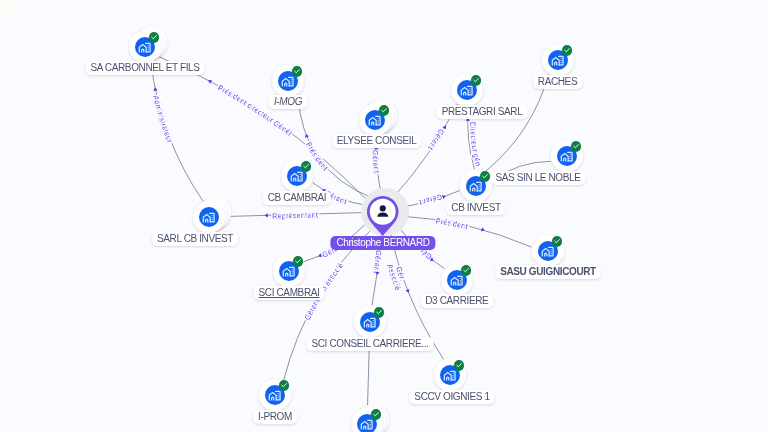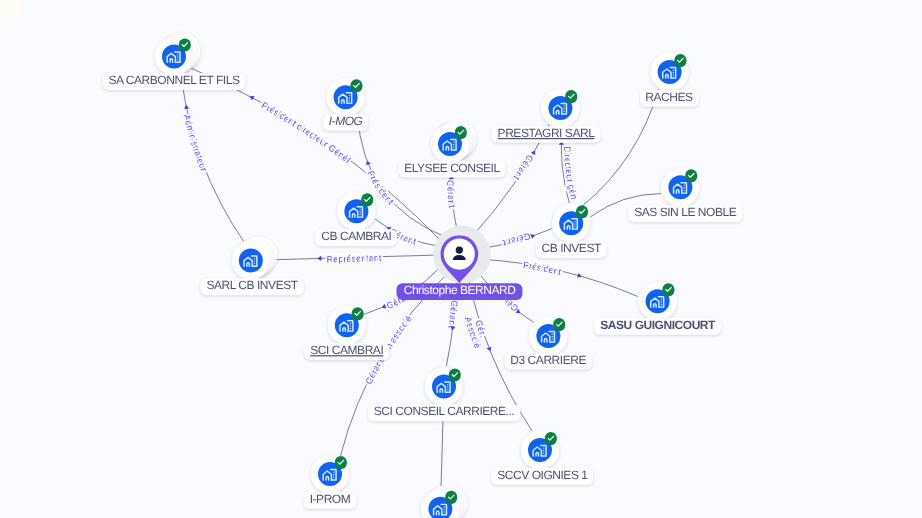--- a/index.html
+++ b/index.html
@@ -220,21 +220,21 @@
               <circle cx="17.1" cy="16.4" r="1"></circle>
             </g>
 </svg>
         </div>
         <div class="badge" style="left:3.5px;top:-14.8px;width:10.7px;height:10.7px;">
           <svg width="8.2" height="8.2" viewBox="0 0 16 16" style="display:block">
 <path d="M3.4 8.3 L6.4 11.2 L12.4 5.0" fill="none" stroke="#eafaf0" stroke-width="1.9" stroke-linecap="round" stroke-linejoin="round"></path>
           </svg>
         </div>
       </div>
-      <div class="nlabel" style="left: 455px; top: 105px; text-decoration: underline;">PRESTAGRI SARL</div>
+      <div class="nlabel" style="left: 482px; top: 105px;">PRESTAGRI SARL</div>
       <div class="node" style="left: 558px; top: 60px; width: 0px; height: 0px;">
         <div class="disc" style="left:-15.8px;top:-15.8px;width:31.6px;height:31.6px;"></div>
         <div class="blue" style="left:-10.3px;top:-10.3px;width:20.6px;height:20.6px;">
           <svg width="14.2" height="14.2" viewBox="0 0 24 24" style="display:block">
 <g fill="none" stroke="#d6e9ff" stroke-width="2.1" stroke-linejoin="round" stroke-linecap="round">
 <path d="M2.2 20.2V12.2L8 7.6l5.8 4.6v8"></path>
 <path d="M6.2 20.2v-3.1a1.8 1.8 0 0 1 3.6 0v3.1"></path>
 <path d="M13.8 20.2h6.6V6.6a1 1 0 0 0-1-1h-6.6"></path>
 </g>
 <g fill="#d6e9ff">
@@ -266,21 +266,21 @@
               <circle cx="17.1" cy="16.4" r="1"></circle>
             </g>
 </svg>
         </div>
         <div class="badge" style="left:3.5px;top:-14.8px;width:10.7px;height:10.7px;">
           <svg width="8.2" height="8.2" viewBox="0 0 16 16" style="display:block">
 <path d="M3.4 8.3 L6.4 11.2 L12.4 5.0" fill="none" stroke="#eafaf0" stroke-width="1.9" stroke-linecap="round" stroke-linejoin="round"></path>
           </svg>
         </div>
       </div>
-      <div class="nlabel" style="left: 571px; top: 171px;">SAS SIN LE NOBLE</div>
+      <div class="nlabel" style="left: 538px; top: 171px;">SAS SIN LE NOBLE</div>
       <div class="node" style="left: 476px; top: 186px; width: 0px; height: 0px;">
         <div class="disc" style="left:-15.8px;top:-15.8px;width:31.6px;height:31.6px;"></div>
         <div class="blue" style="left:-10.3px;top:-10.3px;width:20.6px;height:20.6px;">
           <svg width="14.2" height="14.2" viewBox="0 0 24 24" style="display:block">
 <g fill="none" stroke="#d6e9ff" stroke-width="2.1" stroke-linejoin="round" stroke-linecap="round">
 <path d="M2.2 20.2V12.2L8 7.6l5.8 4.6v8"></path>
 <path d="M6.2 20.2v-3.1a1.8 1.8 0 0 1 3.6 0v3.1"></path>
 <path d="M13.8 20.2h6.6V6.6a1 1 0 0 0-1-1h-6.6"></path>
 </g>
 <g fill="#d6e9ff">
@@ -378,21 +378,21 @@
 <path d="M13.8 20.2h6.6V6.6a1 1 0 0 0-1-1h-6.6"></path>
 </g>
 <g fill="#d6e9ff">
               <circle cx="17.1" cy="9.4" r="1"></circle>
               <circle cx="17.1" cy="12.9" r="1"></circle>
               <circle cx="17.1" cy="16.4" r="1"></circle>
             </g>
 </svg>
         </div>
       </div>
-      <div class="nlabel" style="left: 210px; top: 232px;">SARL CB INVEST</div>
+      <div class="nlabel" style="left: 195px; top: 232px;">SARL CB INVEST</div>
       <div class="node" style="left: 289px; top: 271px; width: 0px; height: 0px;">
         <div class="disc" style="left:-15.8px;top:-15.8px;width:31.6px;height:31.6px;"></div>
         <div class="blue" style="left:-10.3px;top:-10.3px;width:20.6px;height:20.6px;">
           <svg width="14.2" height="14.2" viewBox="0 0 24 24" style="display:block">
 <g fill="none" stroke="#d6e9ff" stroke-width="2.1" stroke-linejoin="round" stroke-linecap="round">
 <path d="M2.2 20.2V12.2L8 7.6l5.8 4.6v8"></path>
 <path d="M6.2 20.2v-3.1a1.8 1.8 0 0 1 3.6 0v3.1"></path>
 <path d="M13.8 20.2h6.6V6.6a1 1 0 0 0-1-1h-6.6"></path>
 </g>
 <g fill="#d6e9ff">

